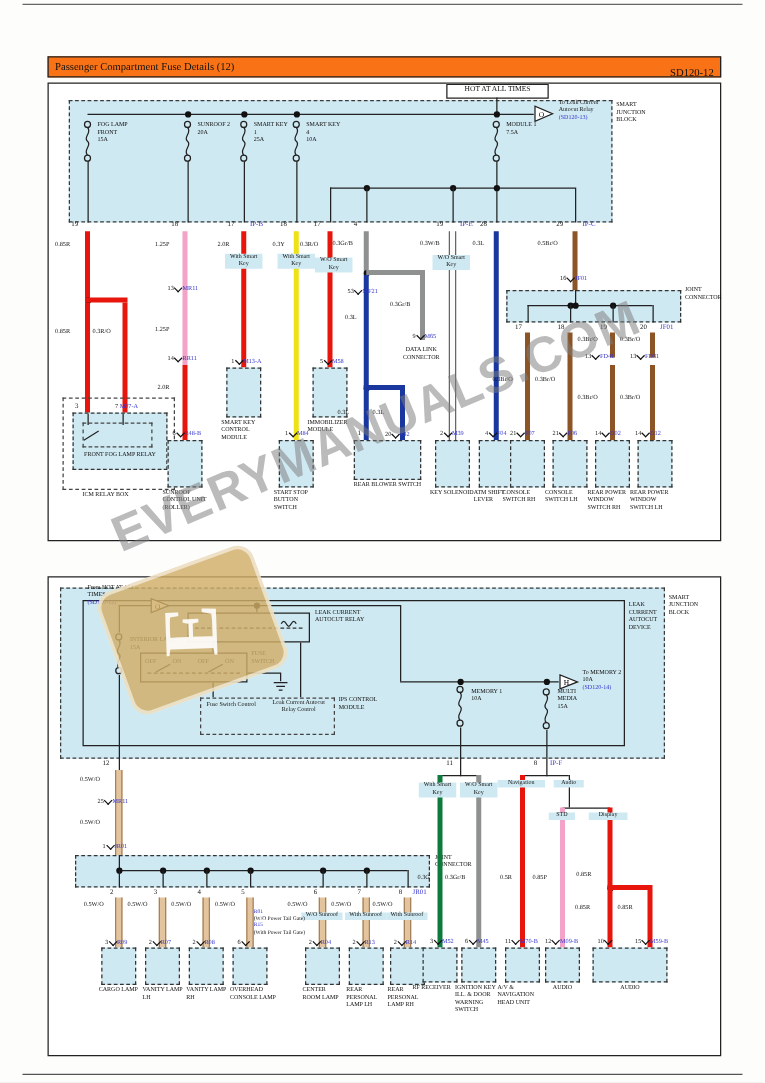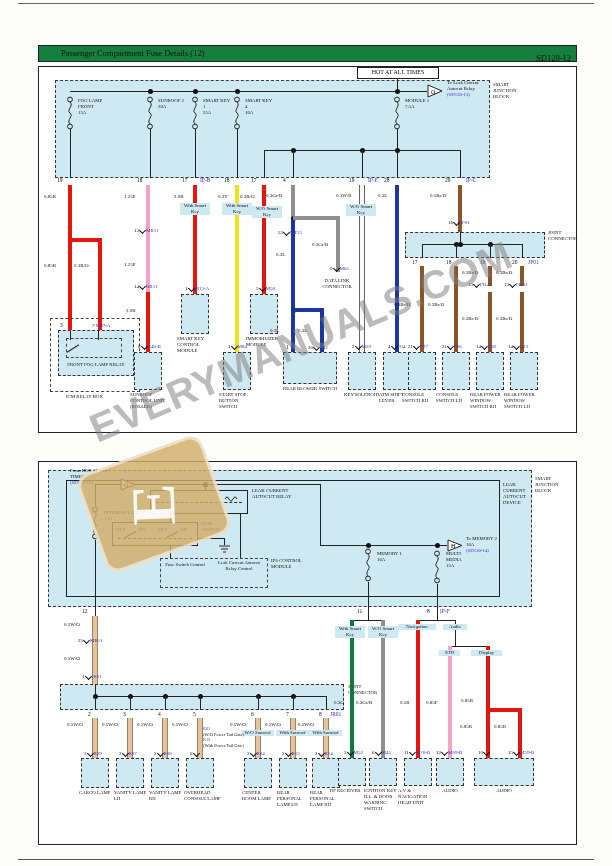--- a/index.html
+++ b/index.html
@@ -1,18 +1,18 @@
 <!DOCTYPE html>
 <html><head>
 <meta charset="utf-8">
 <style>
   html,body{margin:0;padding:0;background:#e8e8e8}
   .page{position:relative;width:612px;height:866px;background:#fdfdfc;overflow:hidden;
         font-family:"Liberation Serif",serif;color:#111}
-  .ptitle{position:absolute;border:1.2px solid #222;background:#15803d;font:8.5px/15px "Liberation Serif",serif;padding:0 22px;box-sizing:border-box}
+  .ptitle{position:absolute;border:1.2px solid #222;background:#f97316;font:8.5px/15px "Liberation Serif",serif;padding:0 5px;box-sizing:border-box}
   .pcode{position:absolute;right:5px;top:5px;font:8.5px/15px "Liberation Serif",serif}
   .pbody{position:absolute;border:1.4px solid #222;background:#fff;box-sizing:border-box}
   .sjb{position:absolute;background:#cfe9f2;border:1.2px dashed #3a3a3a;box-sizing:border-box}
   .inner{position:absolute;background:#cfe9f2;border:1.1px solid #222;box-sizing:border-box}
   .box{position:absolute;background:#cfe9f2;border:1.1px dashed #333;box-sizing:border-box}
   .dbox{position:absolute;border:1px dashed #444;box-sizing:border-box}
   .lb{position:absolute;font:4.8px/1.25 "Liberation Serif",serif;color:#111}
   .ctr{text-align:center}
   .pin{position:absolute;font:5.5px/1 "Liberation Serif",serif;white-space:nowrap}
   .gg{position:absolute;font:5px/1 "Liberation Serif",serif;white-space:nowrap}

